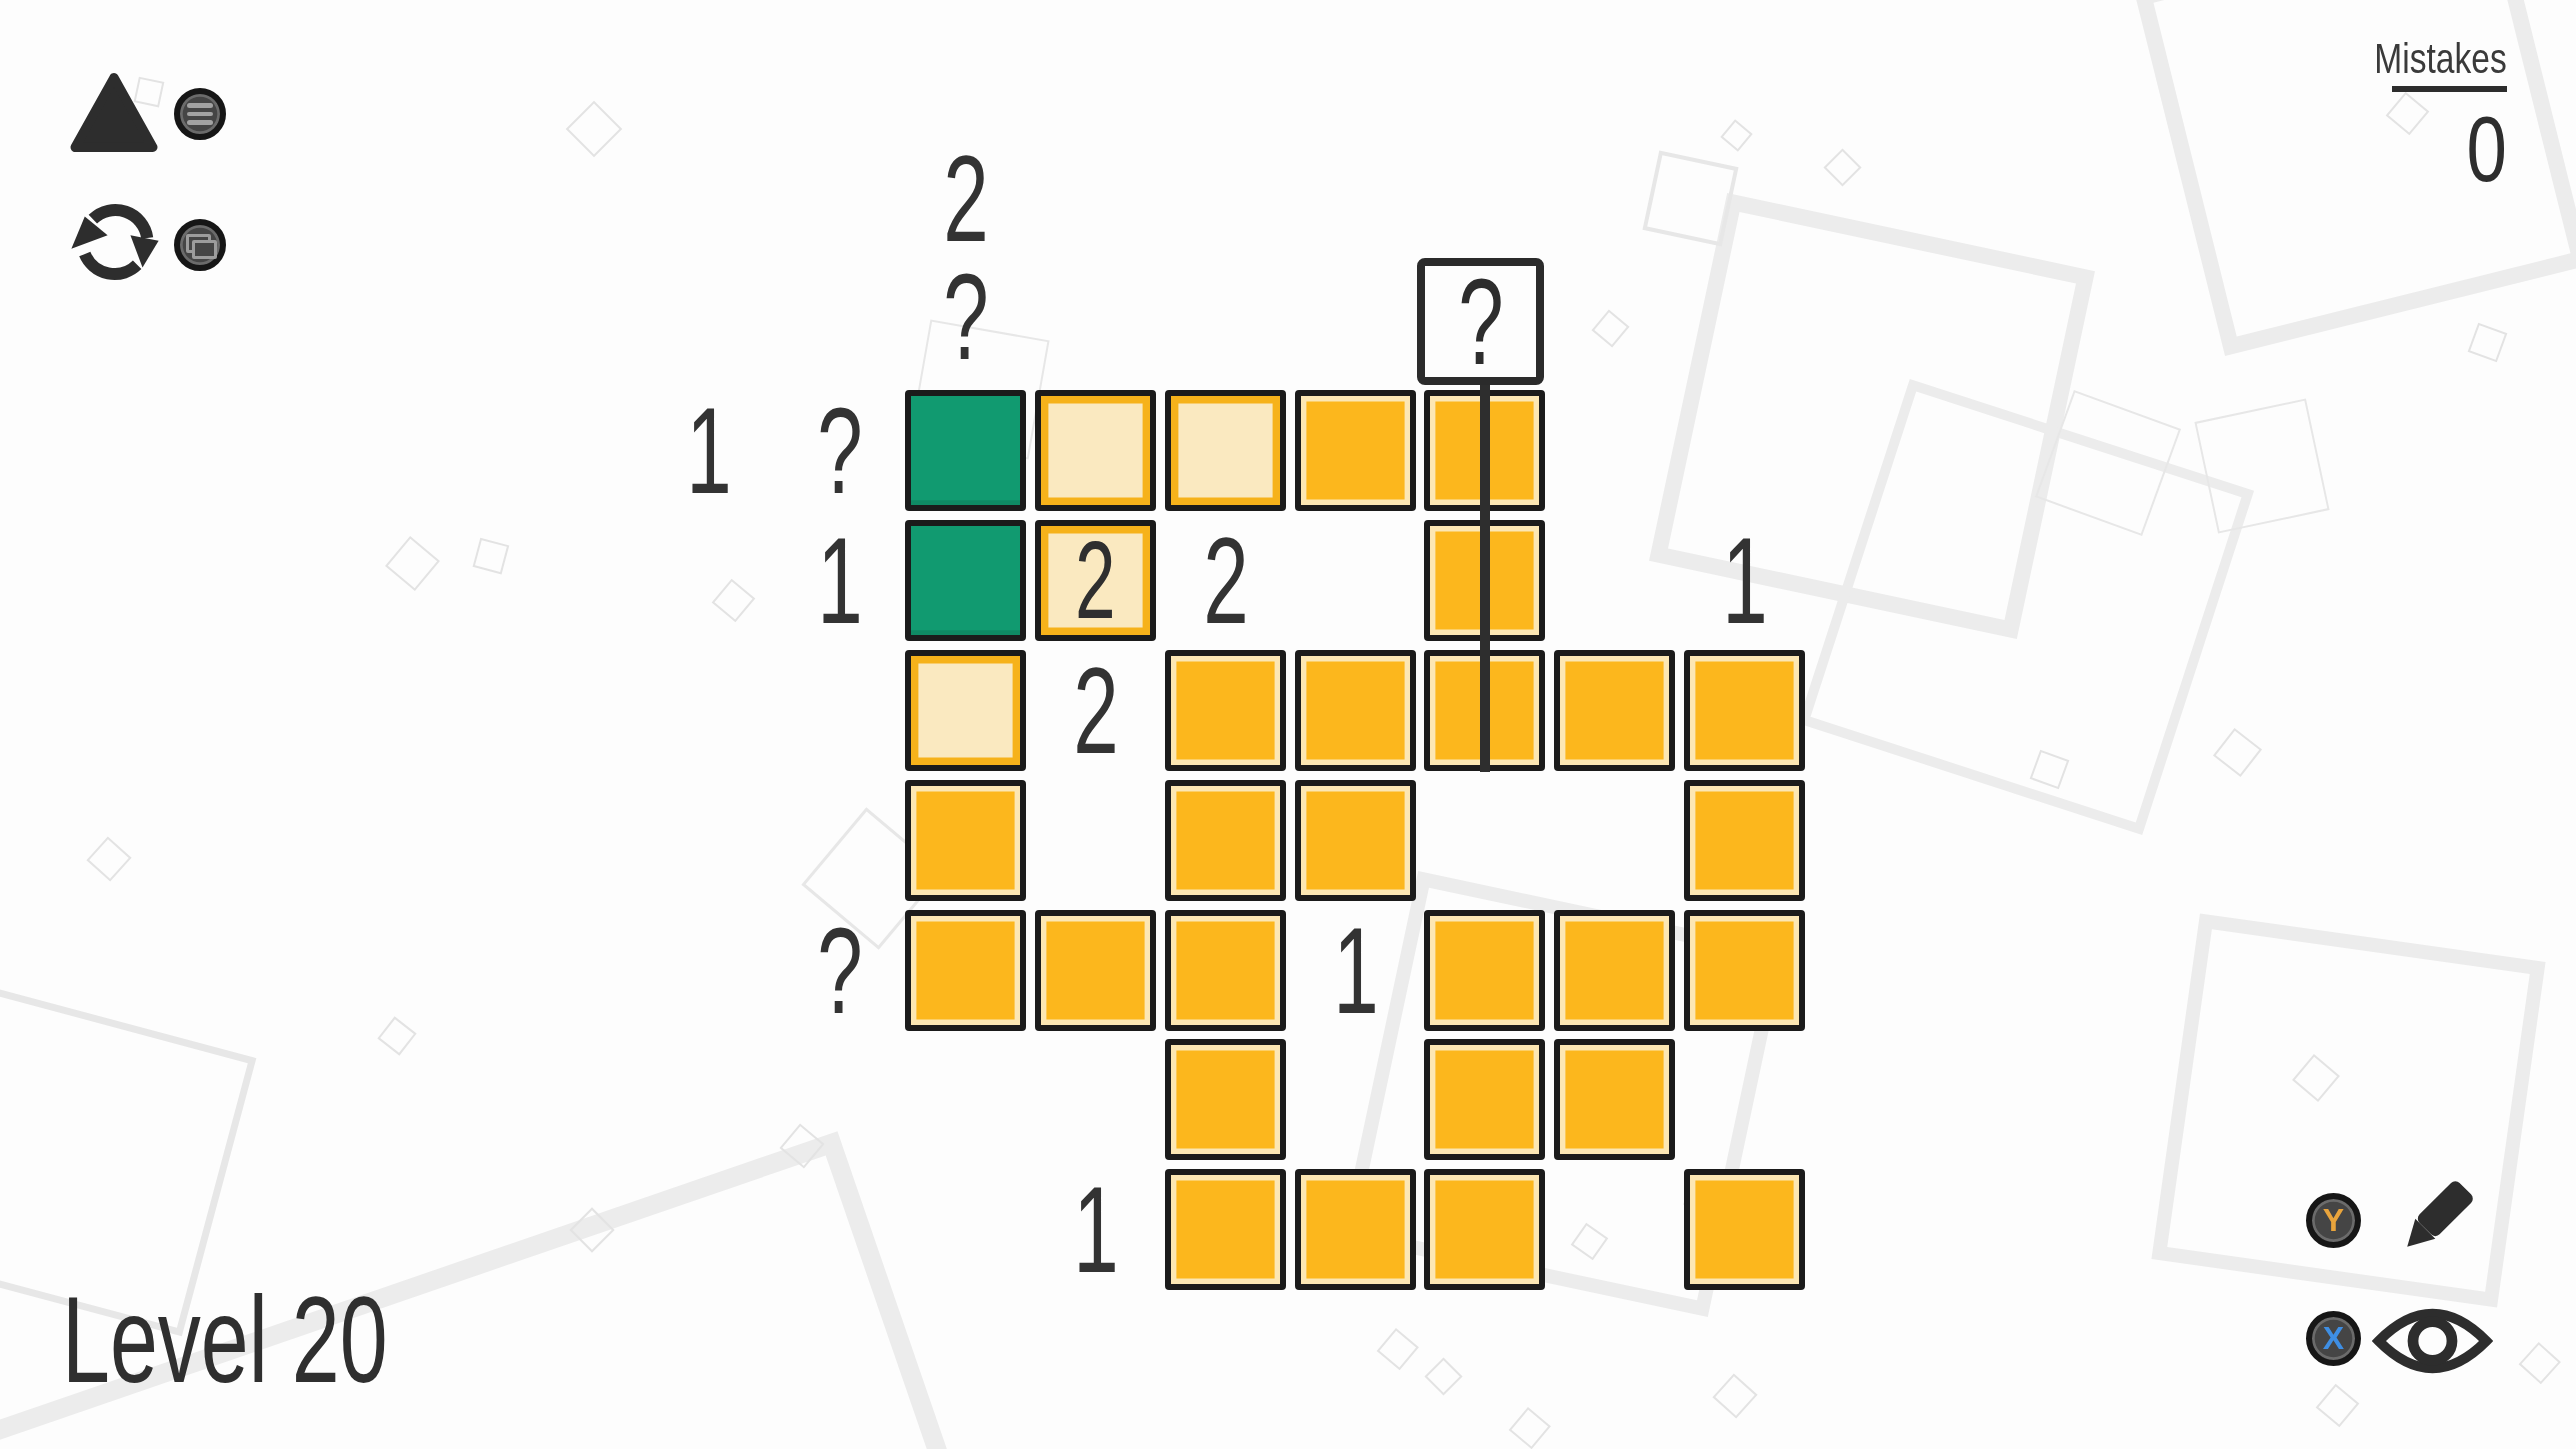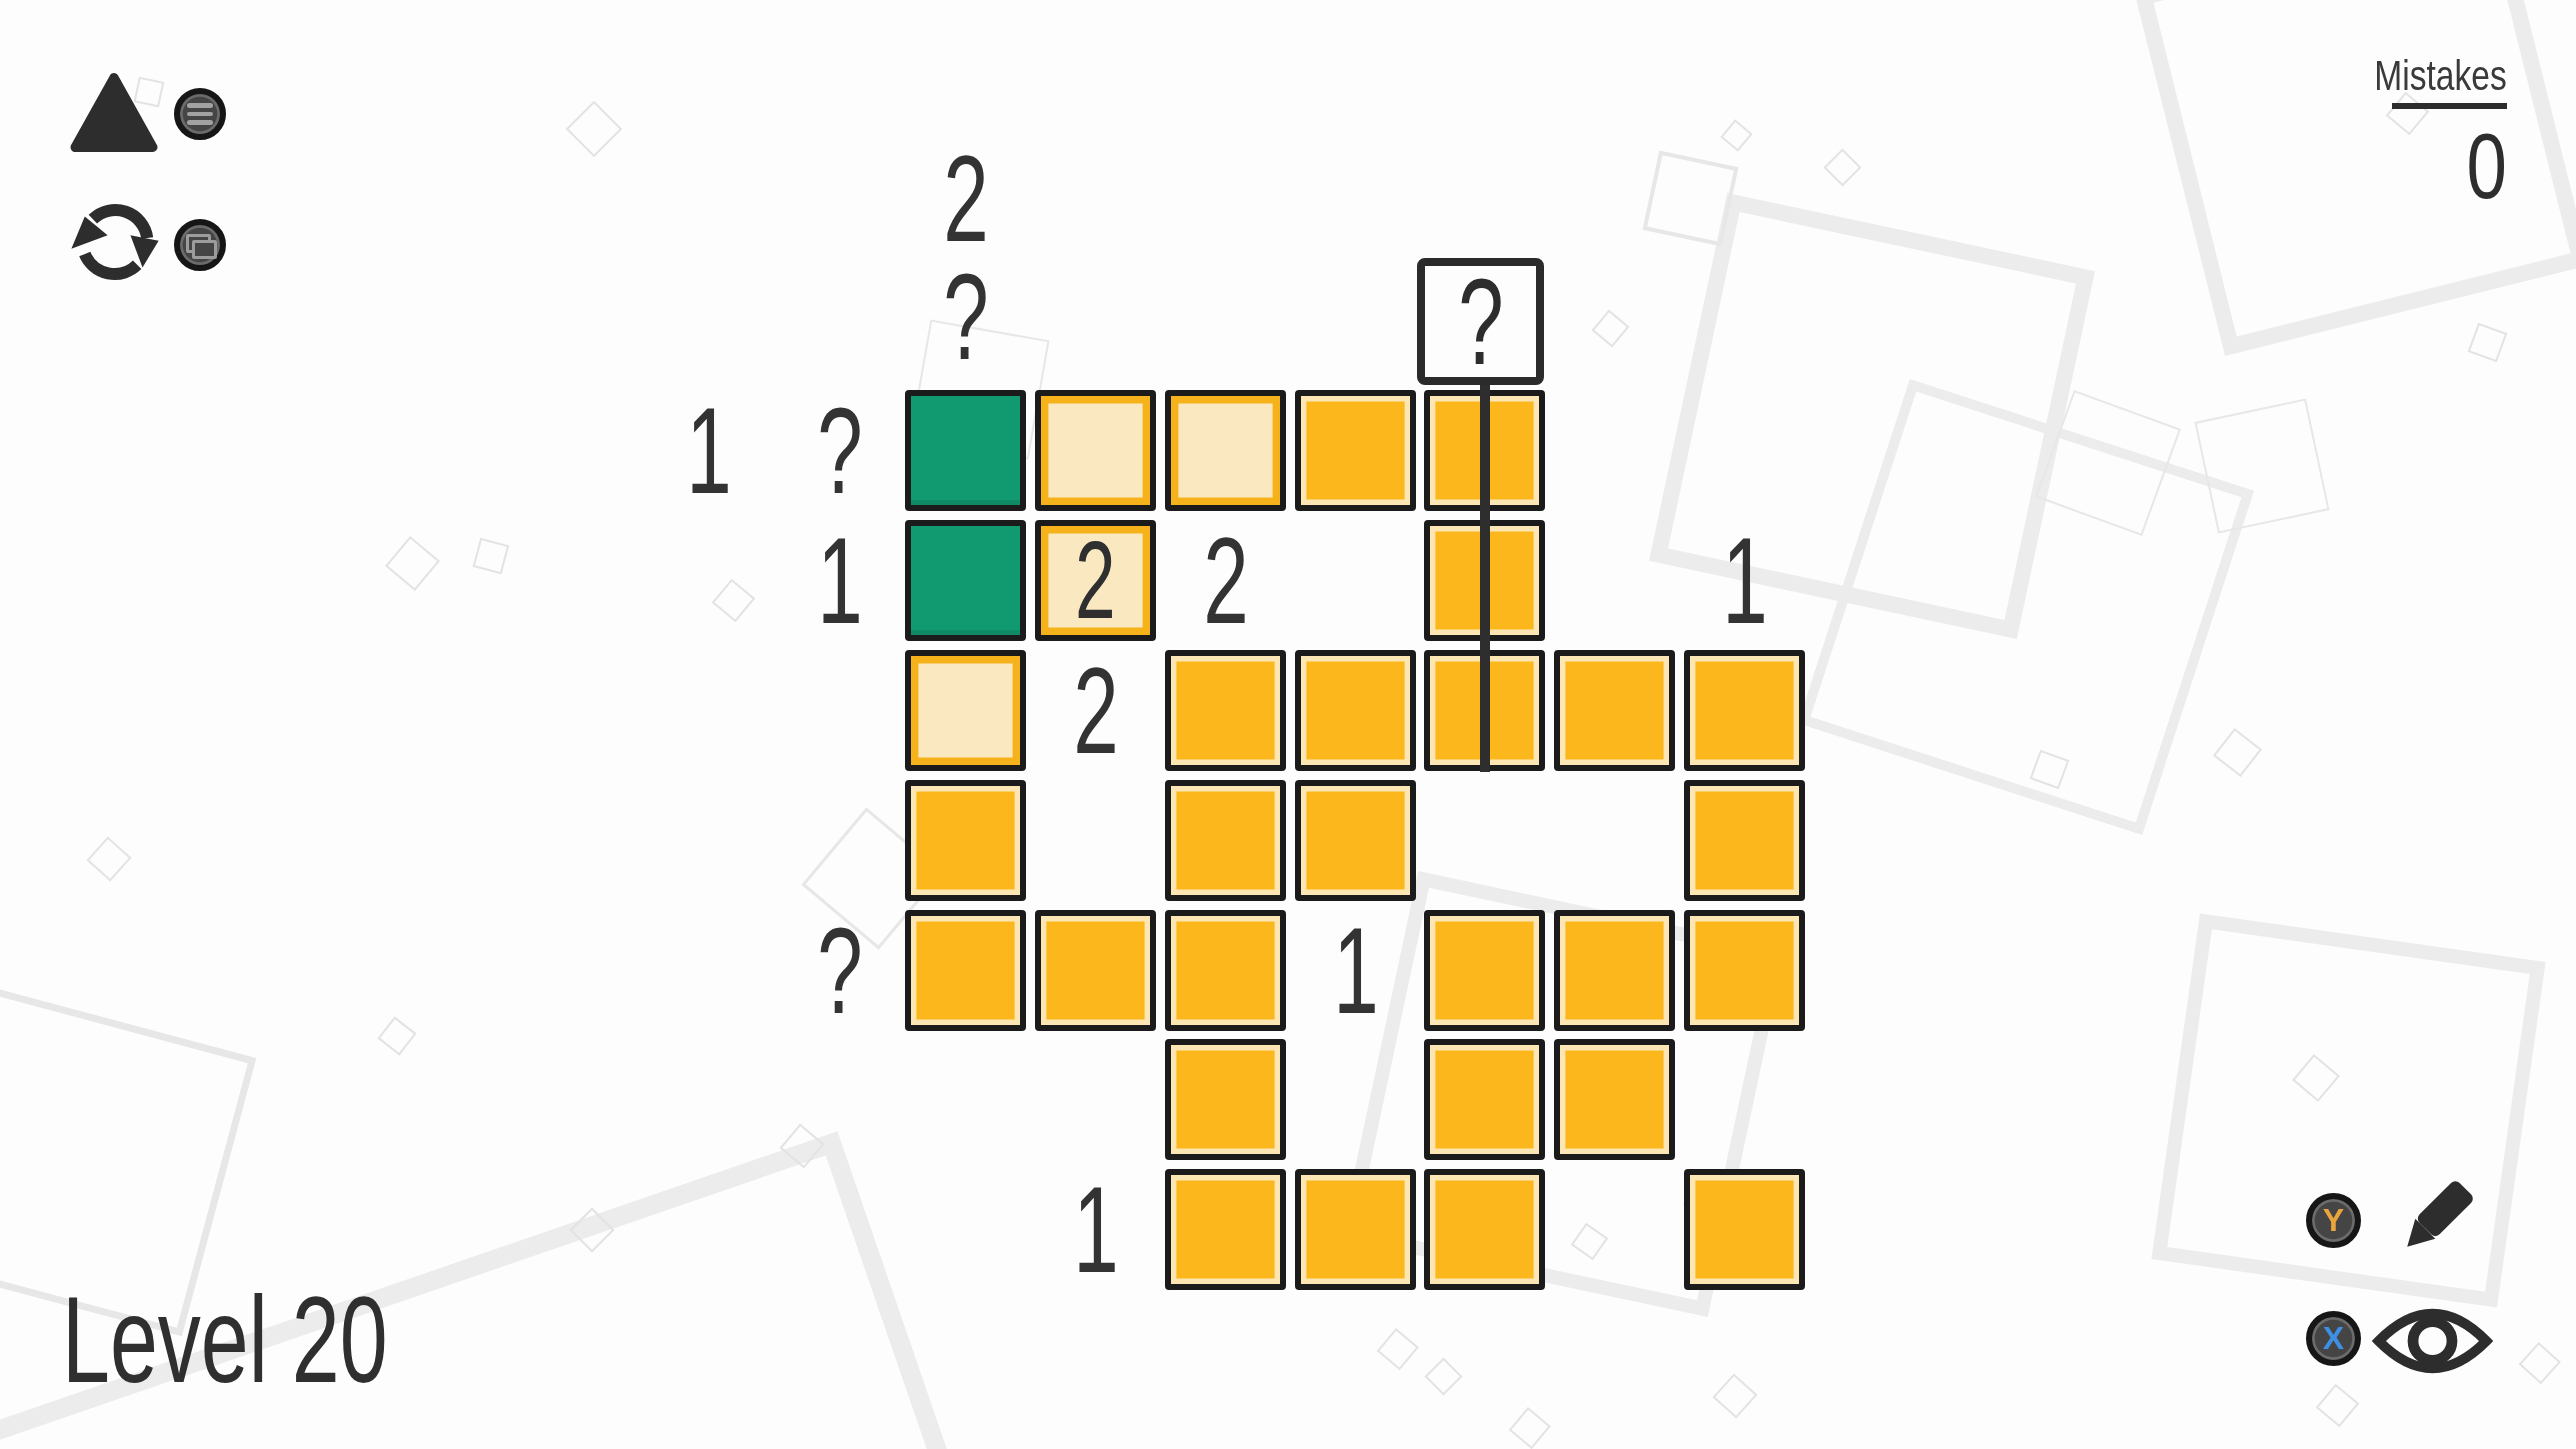--- a/index.html
+++ b/index.html
@@ -20,21 +20,21 @@
   .gnum.incell{font-size:109px;color:#2f2f2f;}
   
   #cursor-box{position:absolute;left:1417px;top:258px;width:127px;height:127px;
         box-sizing:border-box;border:8.7px solid #2b2b2b;border-radius:8px;
         background:#fdfdfd;z-index:5;display:flex;align-items:center;justify-content:center;
         font-size:122px;line-height:1;color:#2d2d2d;}
   #cursor-line{position:absolute;left:1480px;top:384px;width:10px;height:388px;
         background:#2e2e2e;z-index:4;}
   
   #mistakes{position:absolute;right:69px;top:34px;display:flex;flex-direction:column;
-        align-items:flex-end;z-index:6;margin-top:17px;}
+        align-items:flex-end;z-index:6;}
   #mistakes .lbl{font-size:43px;color:#3a3a3a;transform:scaleX(.78);transform-origin:right center;}
   #mistakes .rule{width:115px;height:6px;background:#2d2d2d;margin-top:2.7px;}
   #mistakes .val{font-size:93px;color:#2e2e2e;transform:scaleX(.78);transform-origin:right center;margin-top:4px;}
   #level{position:absolute;left:62px;top:1269px;font-size:123px;color:#2f2f2f;
         transform:scaleX(.70);transform-origin:left center;white-space:nowrap;z-index:6;}
   
   .roundbtn{position:absolute;box-sizing:border-box;border-radius:50%;
         background:#454545;border:6px solid #161616;
         box-shadow:inset 0 0 0 2.7px #6b6b6b;display:flex;align-items:center;
         justify-content:center;z-index:6;}

